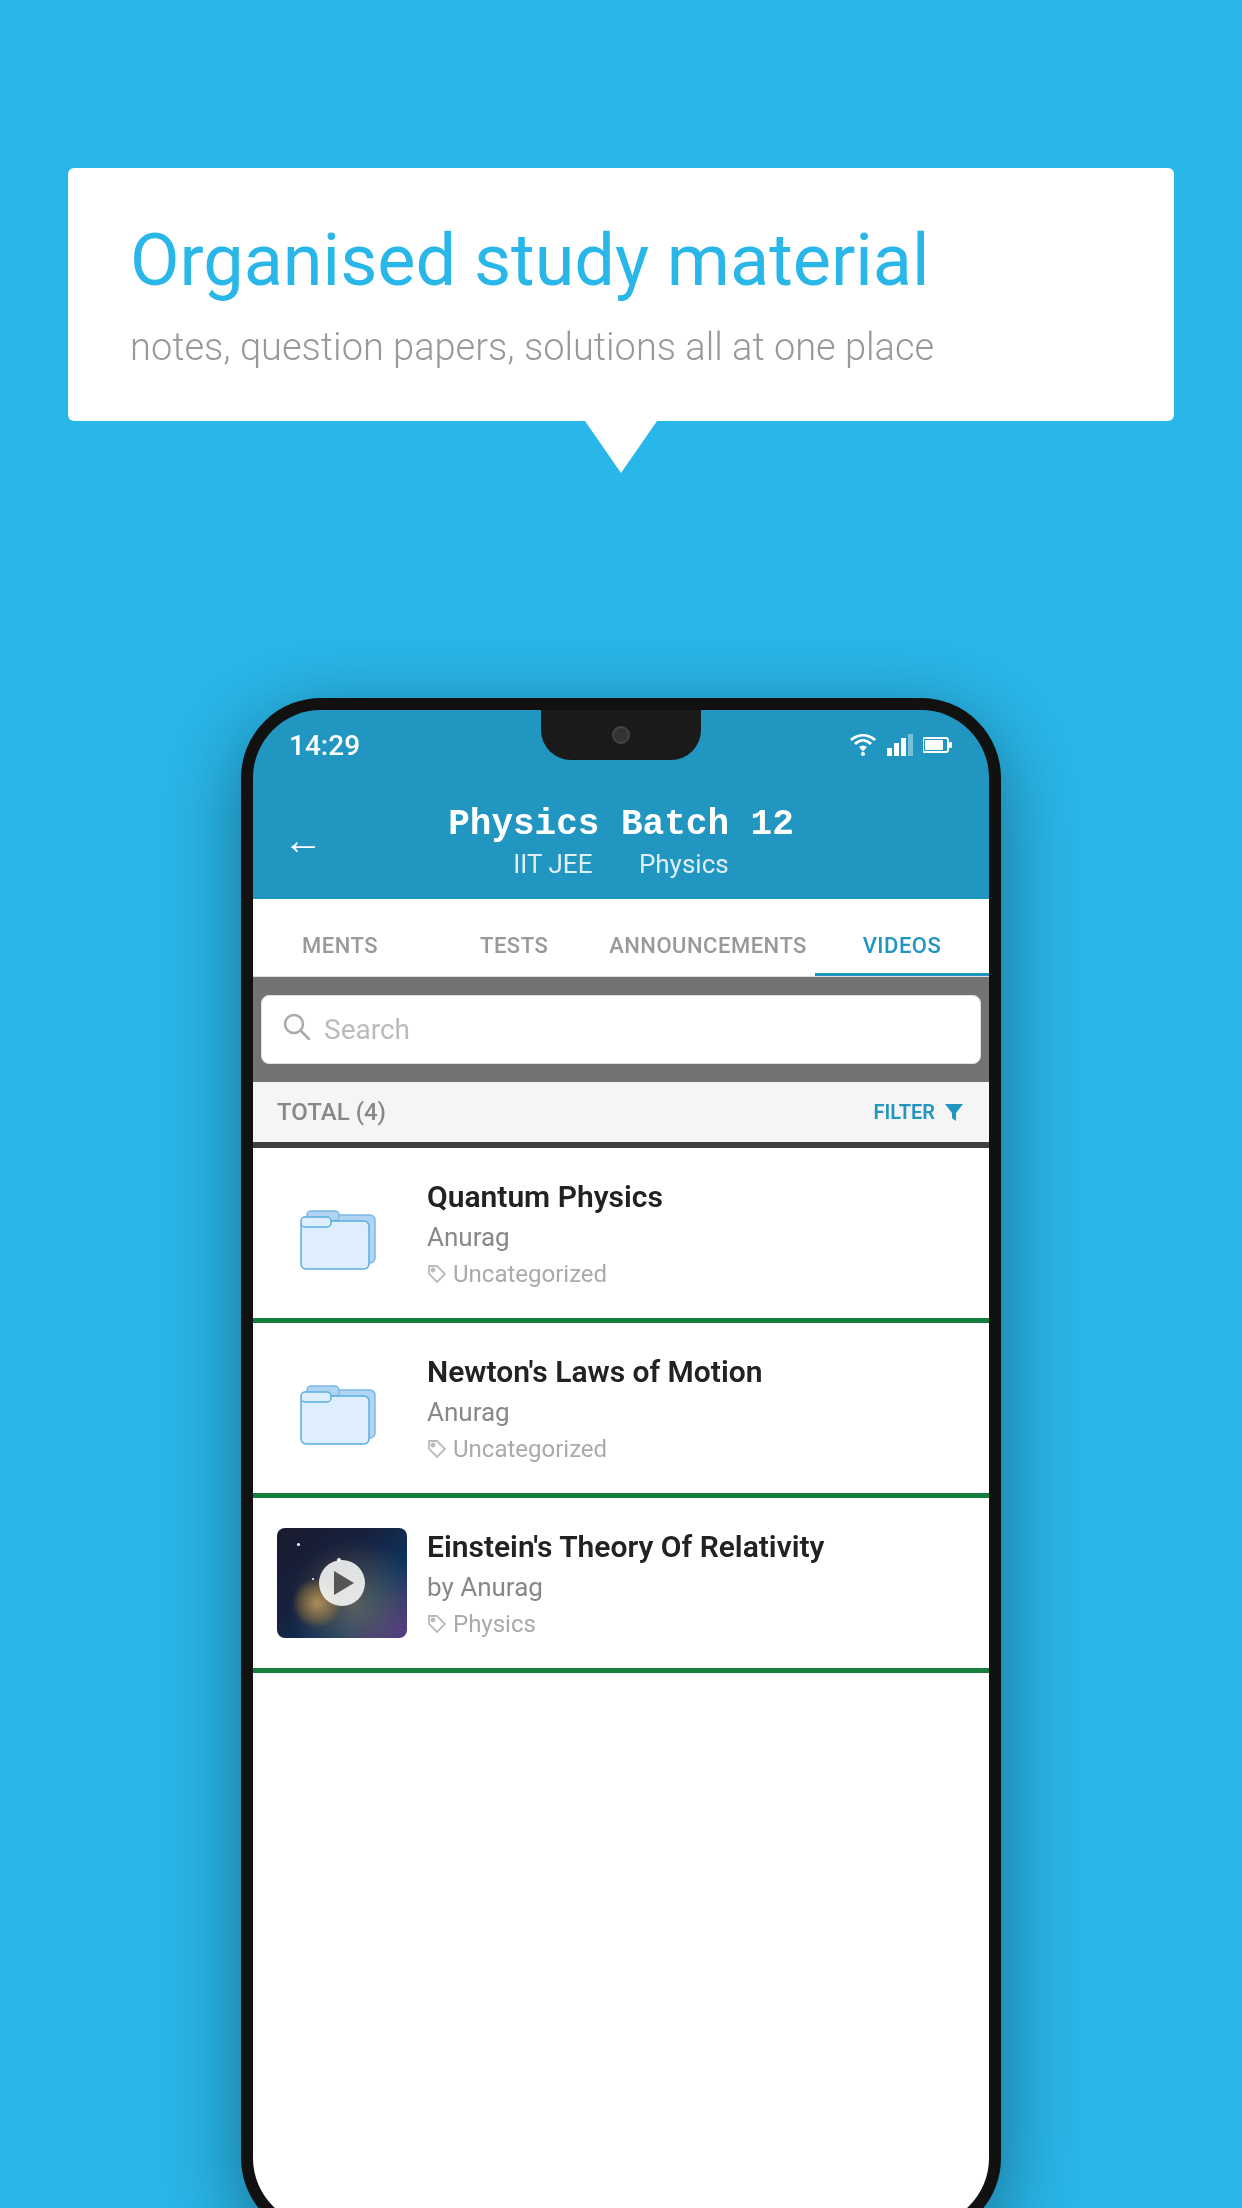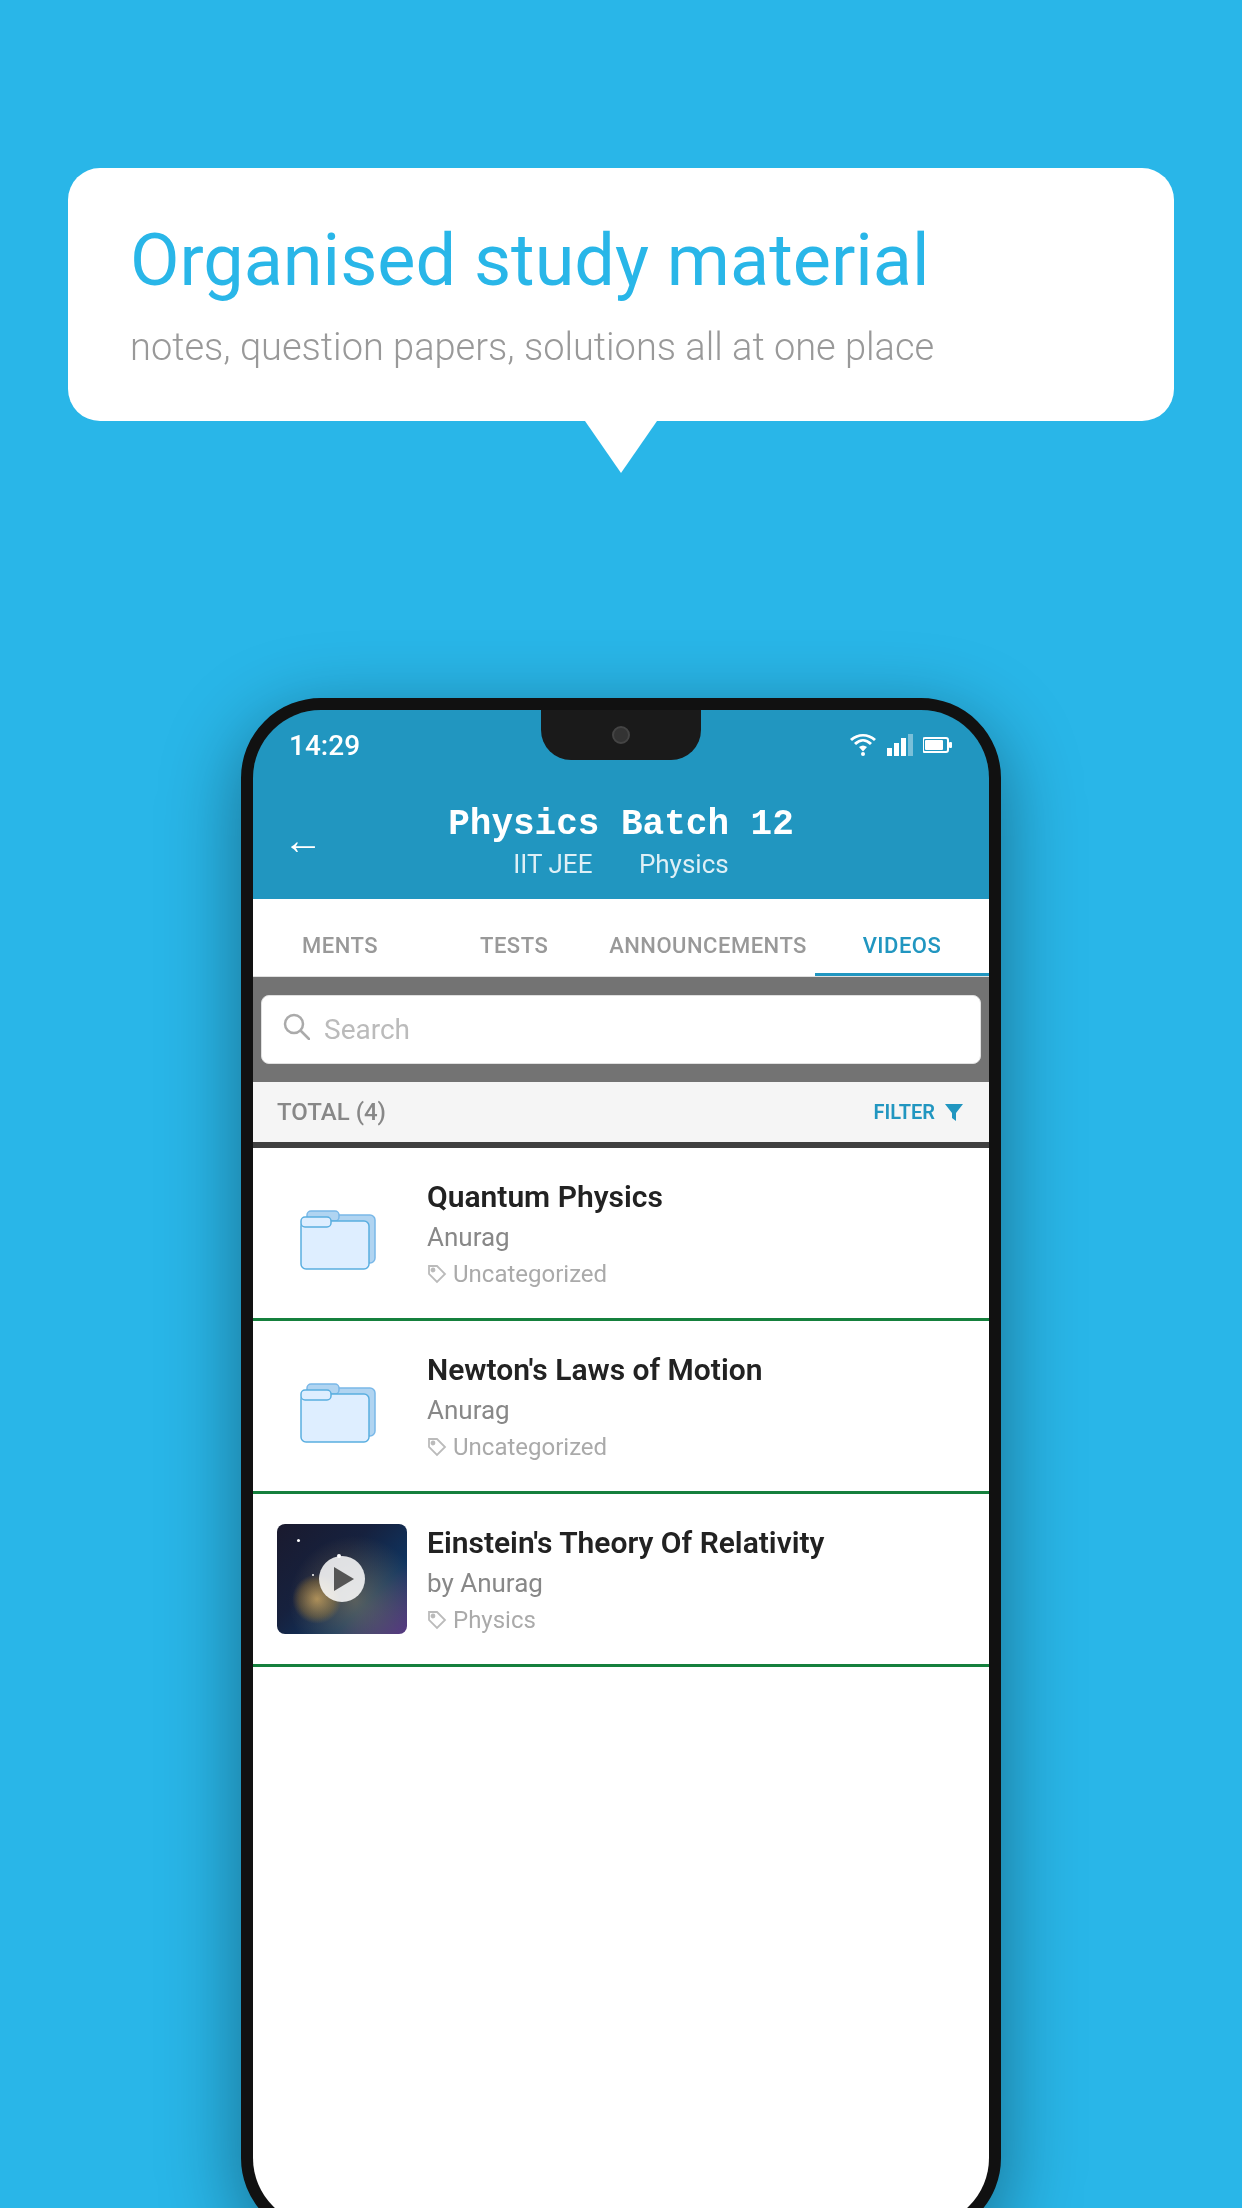--- a/index.html
+++ b/index.html
@@ -17,21 +17,21 @@
     .speech-bubble-container {
       position: absolute;
       top: 168px;
       left: 68px;
       right: 68px;
       z-index: 10;
     }
 
     .speech-bubble {
       background: white;
-      border-radius: 32px;
+      border-radius: 6px;
       padding: 52px 62px 52px 62px;
     }
 
     .speech-bubble-title {
       color: #29b6e8;
       font-size: 72px;
       font-weight: 400;
       line-height: 1.15;
       margin-bottom: 22px;
     }
@@ -240,21 +240,21 @@
 
     
     .video-list {
       background: white;
     }
 
     .video-item {
       display: flex;
       align-items: center;
       padding: 30px 24px;
-      border-bottom: 3px solid #15803d;
+      border-bottom: 5px solid #15803d;
       gap: 20px;
     }
 
     .video-thumb {
       width: 130px;
       height: 110px;
       flex-shrink: 0;
       display: flex;
       align-items: center;
       justify-content: center;

